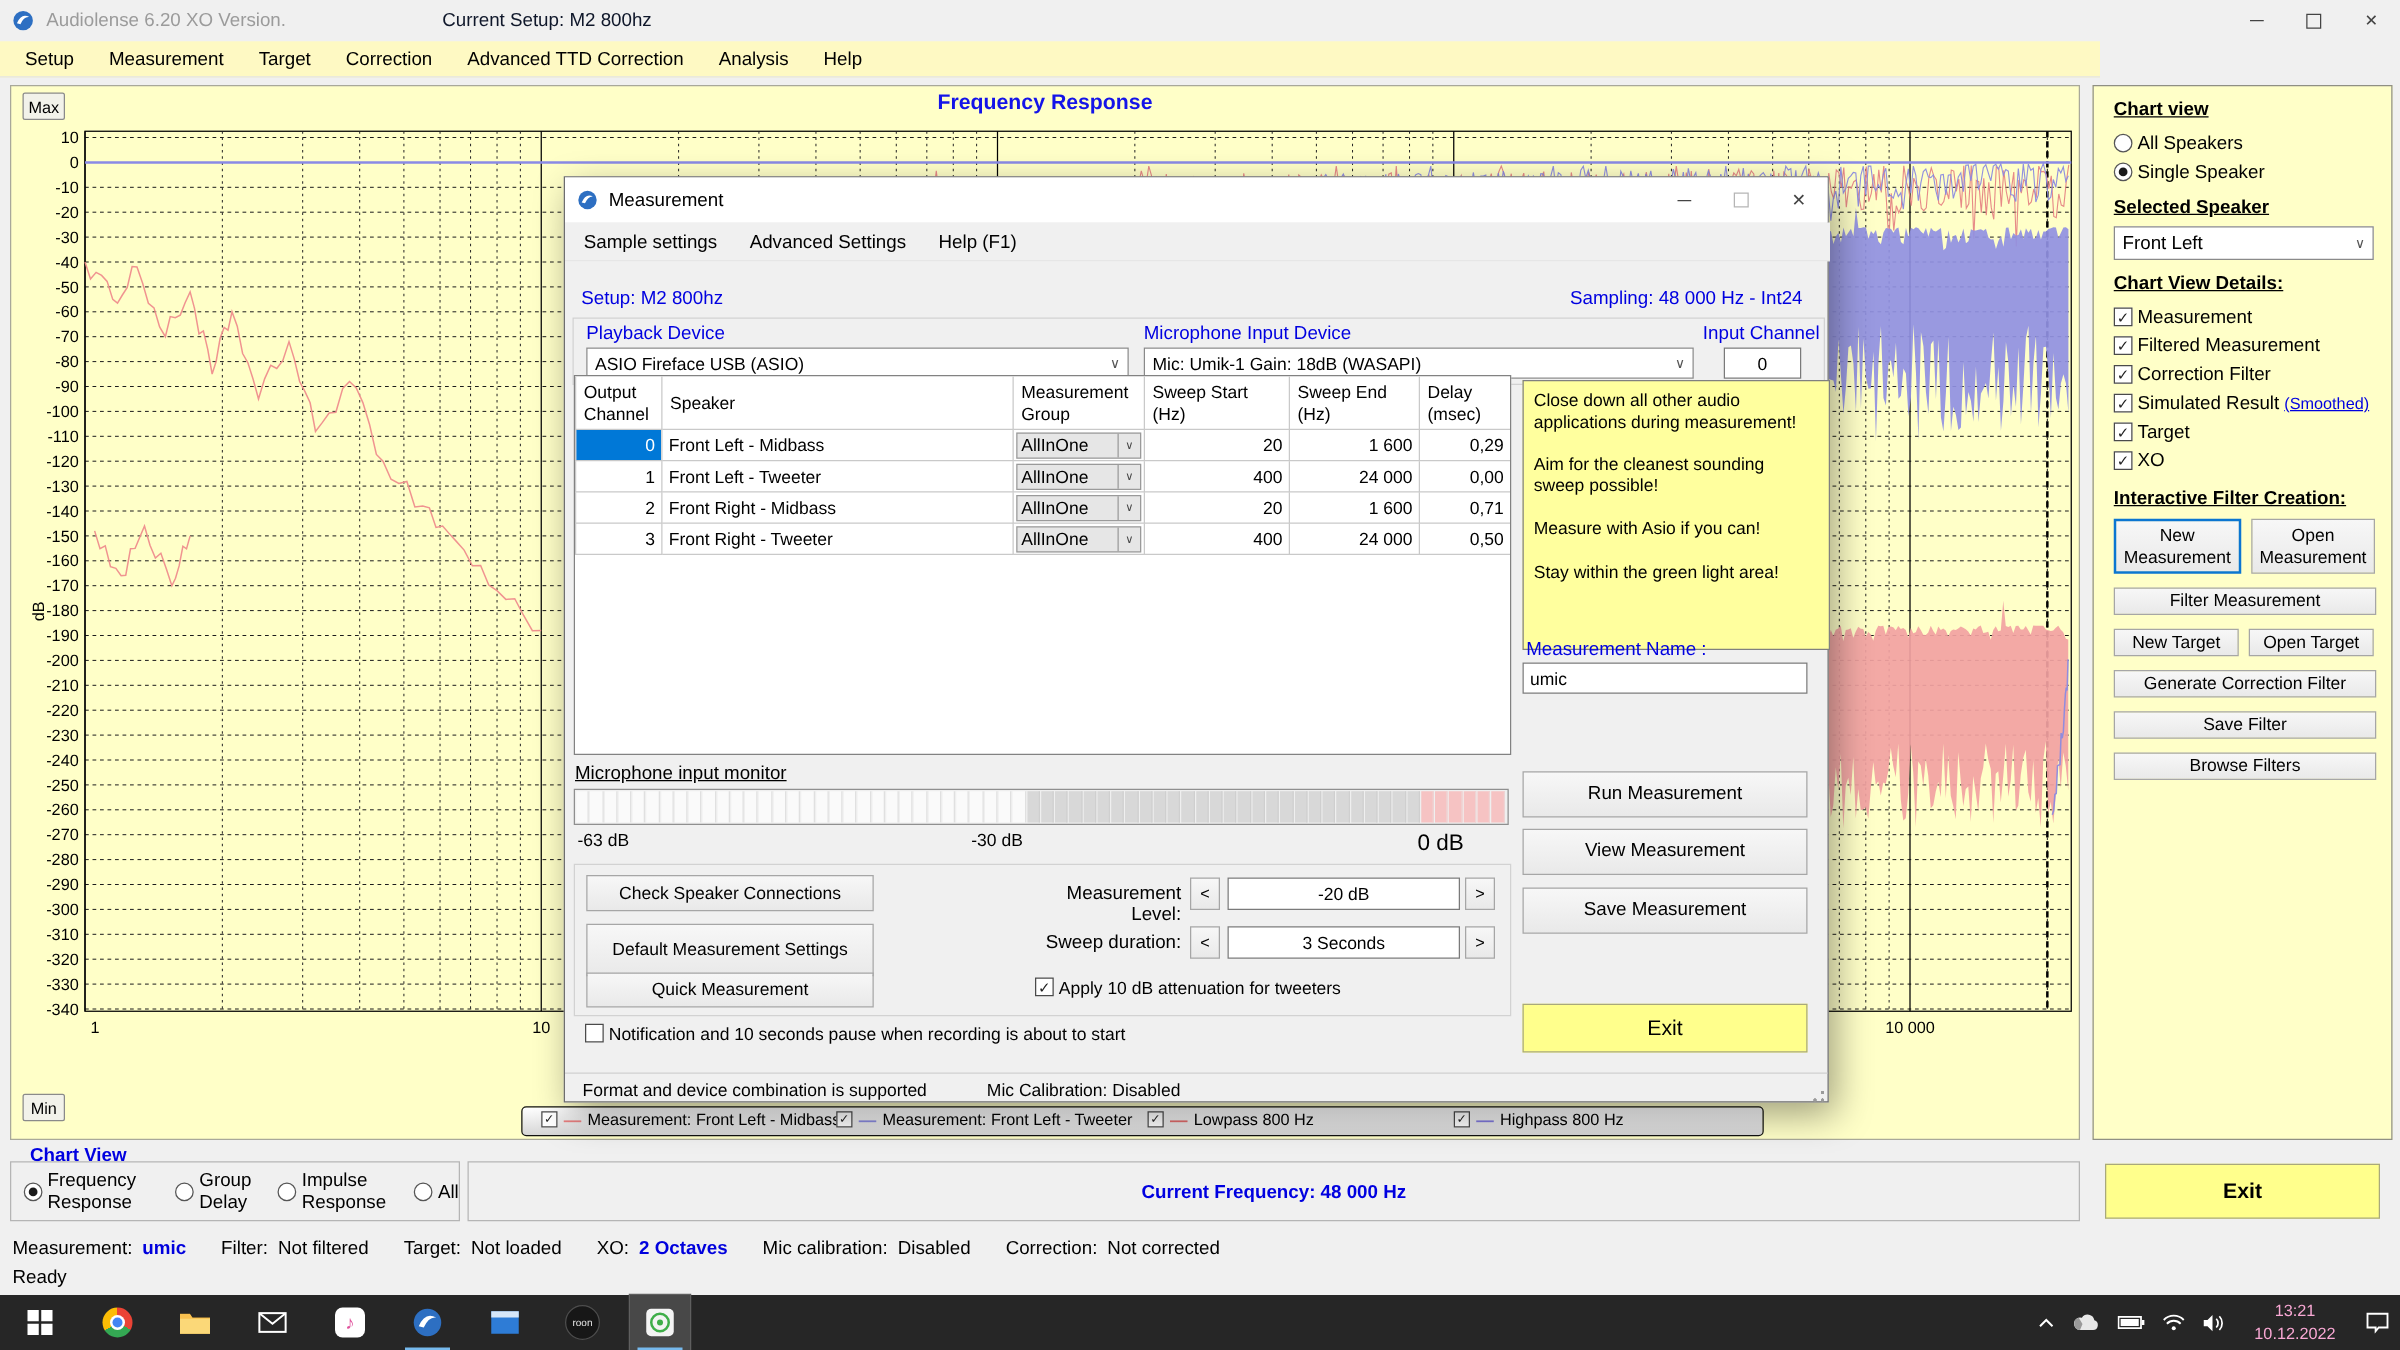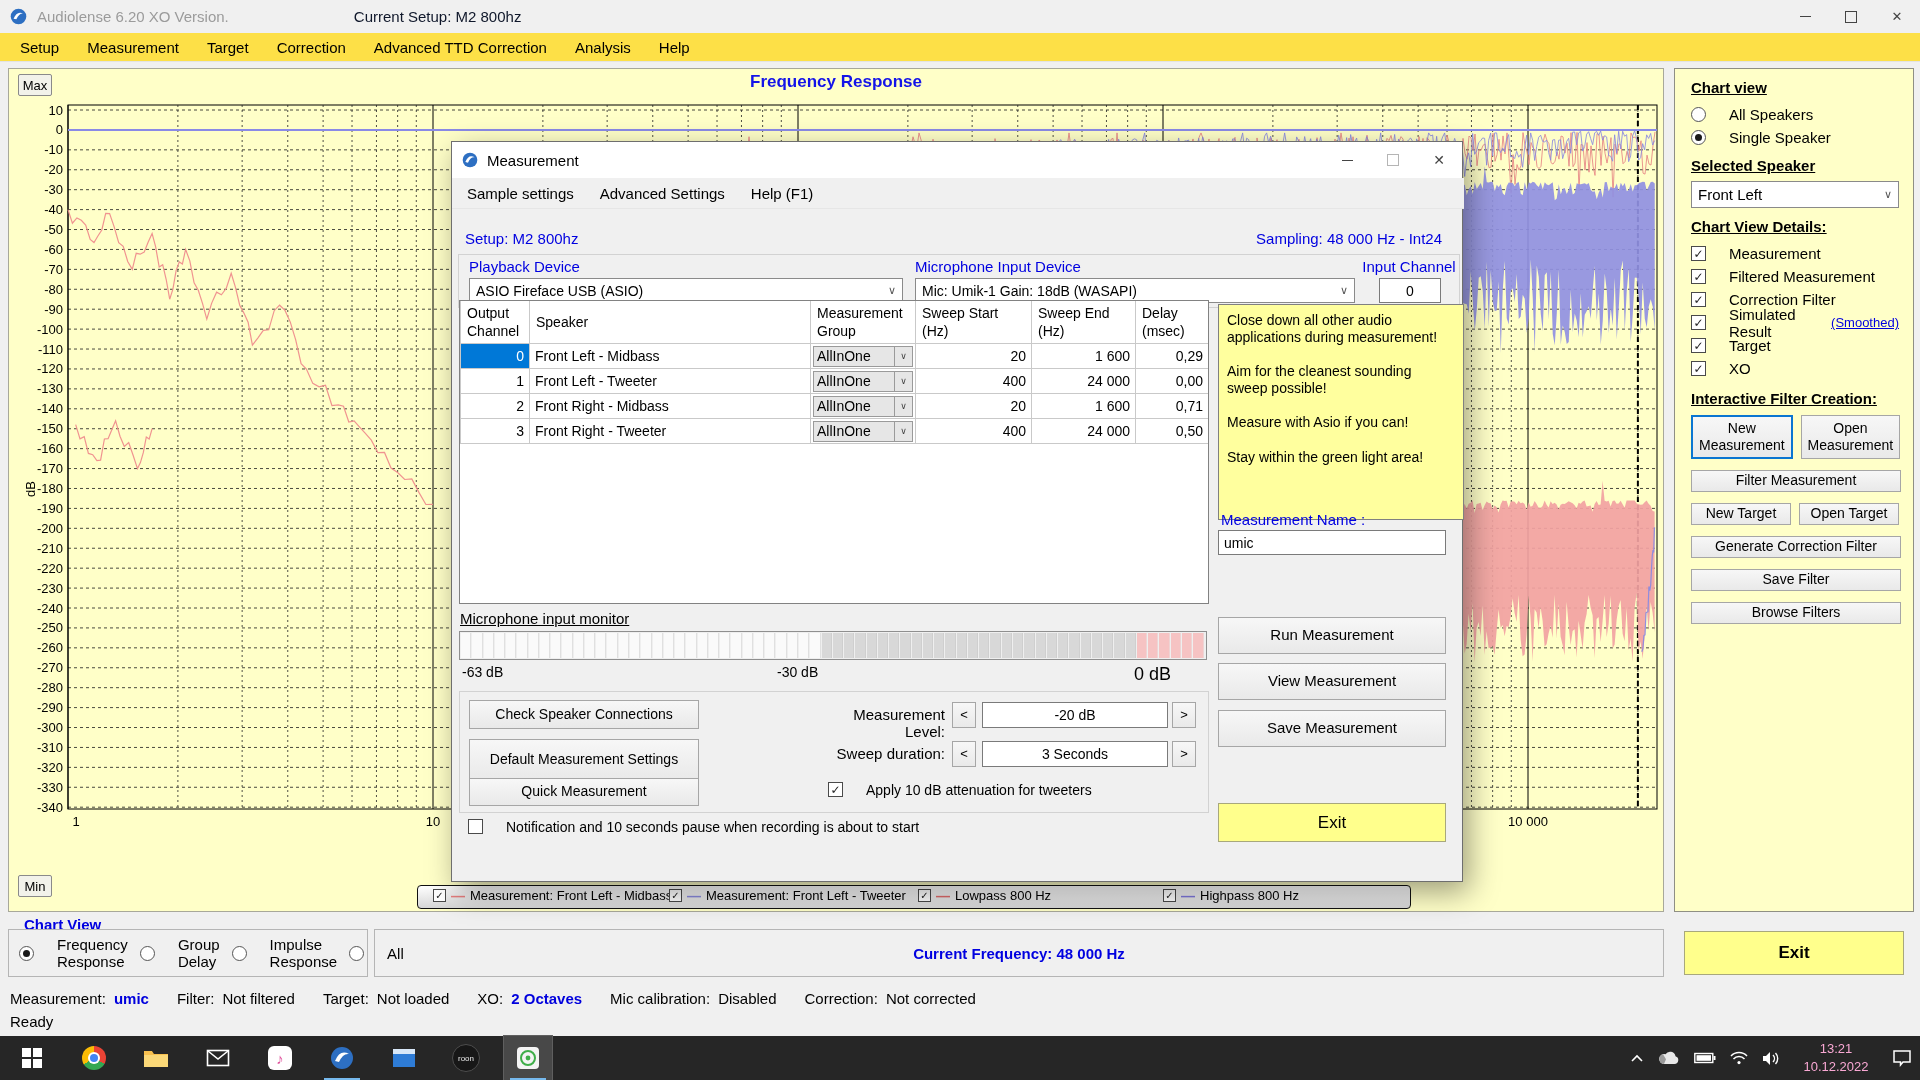--- a/index.html
+++ b/index.html
@@ -8,35 +8,35 @@
   .abs{position:absolute;box-sizing:border-box}
   
   #titlebar{left:0;top:0;width:1920px;height:33px;background:#f0f0f0;display:flex;align-items:center}
   #titlebar .wtitle{color:#9b9b9b;margin-left:10px}
   #titlebar .wsetup{color:#0f172a;margin-left:125px}
   .win-controls{position:absolute;right:0;top:0;height:33px;display:flex}
   .wc{width:46px;height:33px;display:flex;align-items:center;justify-content:center;color:#444}
   .wc .minbar{width:11px;height:1px;background:#444}
   .wc .maxbox{width:10px;height:10px;border:1px solid #444}
   .wc.close{font-size:13px}
-  #menubar{left:0;top:33px;width:1920px;height:29px;background:#fde047;display:flex;align-items:center;padding-left:6px;border-bottom:1px solid #e3e3e3}
+  #menubar{left:0;top:33px;width:1680px;height:29px;background:#fef9c3;display:flex;align-items:center;padding-left:6px;border-bottom:1px solid #e3e3e3}
   .menu-item{padding:0 14px;line-height:29px;cursor:default}
   
   #chart-panel{left:8px;top:68px;width:1656px;height:844px;background:#ffffc8;border:1px solid #a8a89a}
   #chart-title{position:absolute;left:0;top:3px;width:100%;text-align:center;color:#1414e8;font-weight:bold;font-size:17px}
   .tiny-btn{position:absolute;width:34px;height:22px;background:#f2f2ea;border:1px solid #8a8a8a;font-size:13px;font-family:inherit;display:flex;align-items:center;justify-content:center;border-radius:2px}
   #chart-svg{position:absolute;left:0;top:0}
   
   #legend{position:absolute;left:408px;top:816px;width:992px;height:22px;background:linear-gradient(#ffffff,#d6d6d6);border:1px solid #111;border-radius:4px}
   .lg-item{position:absolute;top:2px;display:flex;align-items:center;gap:5px;font-size:13px;white-space:nowrap}
   .lg-dash{font-weight:bold;font-size:14px;line-height:1}
   
   #sidebar{left:1674px;top:68px;width:240px;height:844px;background:#ffffc8;border:1px solid #8f8f84;padding:6px 14px 0 16px}
   .sb-h{font-weight:bold;text-decoration:underline;margin:4px 0 7px}
-  .row{display:flex;align-items:center;gap:23px;height:23px}
+  .row{display:flex;align-items:center;gap:4px;height:23px}
   .radio{width:15px;height:15px;border:1px solid #555;border-radius:50%;background:#fff;position:relative;box-sizing:border-box;flex:0 0 auto}
   .radio.checked::after{content:"";position:absolute;inset:3px;background:#1a1a1a;border-radius:50%}
   .cb{width:15px;height:15px;border:1px solid #4a4a4a;background:#fff;display:inline-flex;align-items:center;justify-content:center;box-sizing:border-box;flex:0 0 auto;font-size:12px;color:#222}
   .cb.checked::after{content:"✓";font-weight:bold}
   .cb.sm{width:13px;height:13px;font-size:10px}
   .select{background:#fff;border:1px solid #8a8a8a;display:flex;align-items:center;justify-content:space-between;padding:0 6px;box-sizing:border-box}
   .chev{color:#555;font-size:11px}
   .link{color:#0000e0;text-decoration:underline;font-size:13px}
   .wbtn{background:linear-gradient(#f7f7f7,#e9e9e9);border:1px solid #a6a6a6;font-family:inherit;font-size:14px;color:#000;display:flex;align-items:center;justify-content:center;box-sizing:border-box;white-space:pre-line;text-align:center;line-height:1.25}
   .sb-grid{display:flex;flex-direction:column;gap:11px;margin-top:8px}
@@ -603,20 +603,25 @@
   <div class="row abs" style="left:16px;top:673px">
     <span class="cb"></span>
     <span style="font-size:14px">Notification and 10 seconds pause when recording is about to start</span>
   </div>
 
   <button class="wbtn dlg-sidebtn" style="top:521px">View Measurement</button>
   <button class="wbtn dlg-sidebtn" style="top:475px">Run Measurement</button>
   <button class="wbtn dlg-sidebtn" style="top:568px">Save Measurement</button>
   <button class="wbtn dlg-sidebtn yellow-btn" style="top:661px;height:39px;font-size:17px">Exit</button>
 
+  <div id="dlg-status">
+    <span style="margin-left:14px">Format and device combination is supported</span>
+    <span style="margin-left:48px">Mic Calibration:  Disabled</span>
+    <span class="grip"></span>
+  </div>
 </div>
 
 <div id="taskbar" class="abs">
   <div class="tb-slot" style="margin-left:8px">
     <span class="win-logo">
         <span></span>
         <span></span>
         <span></span>
         <span></span>
       </span>

